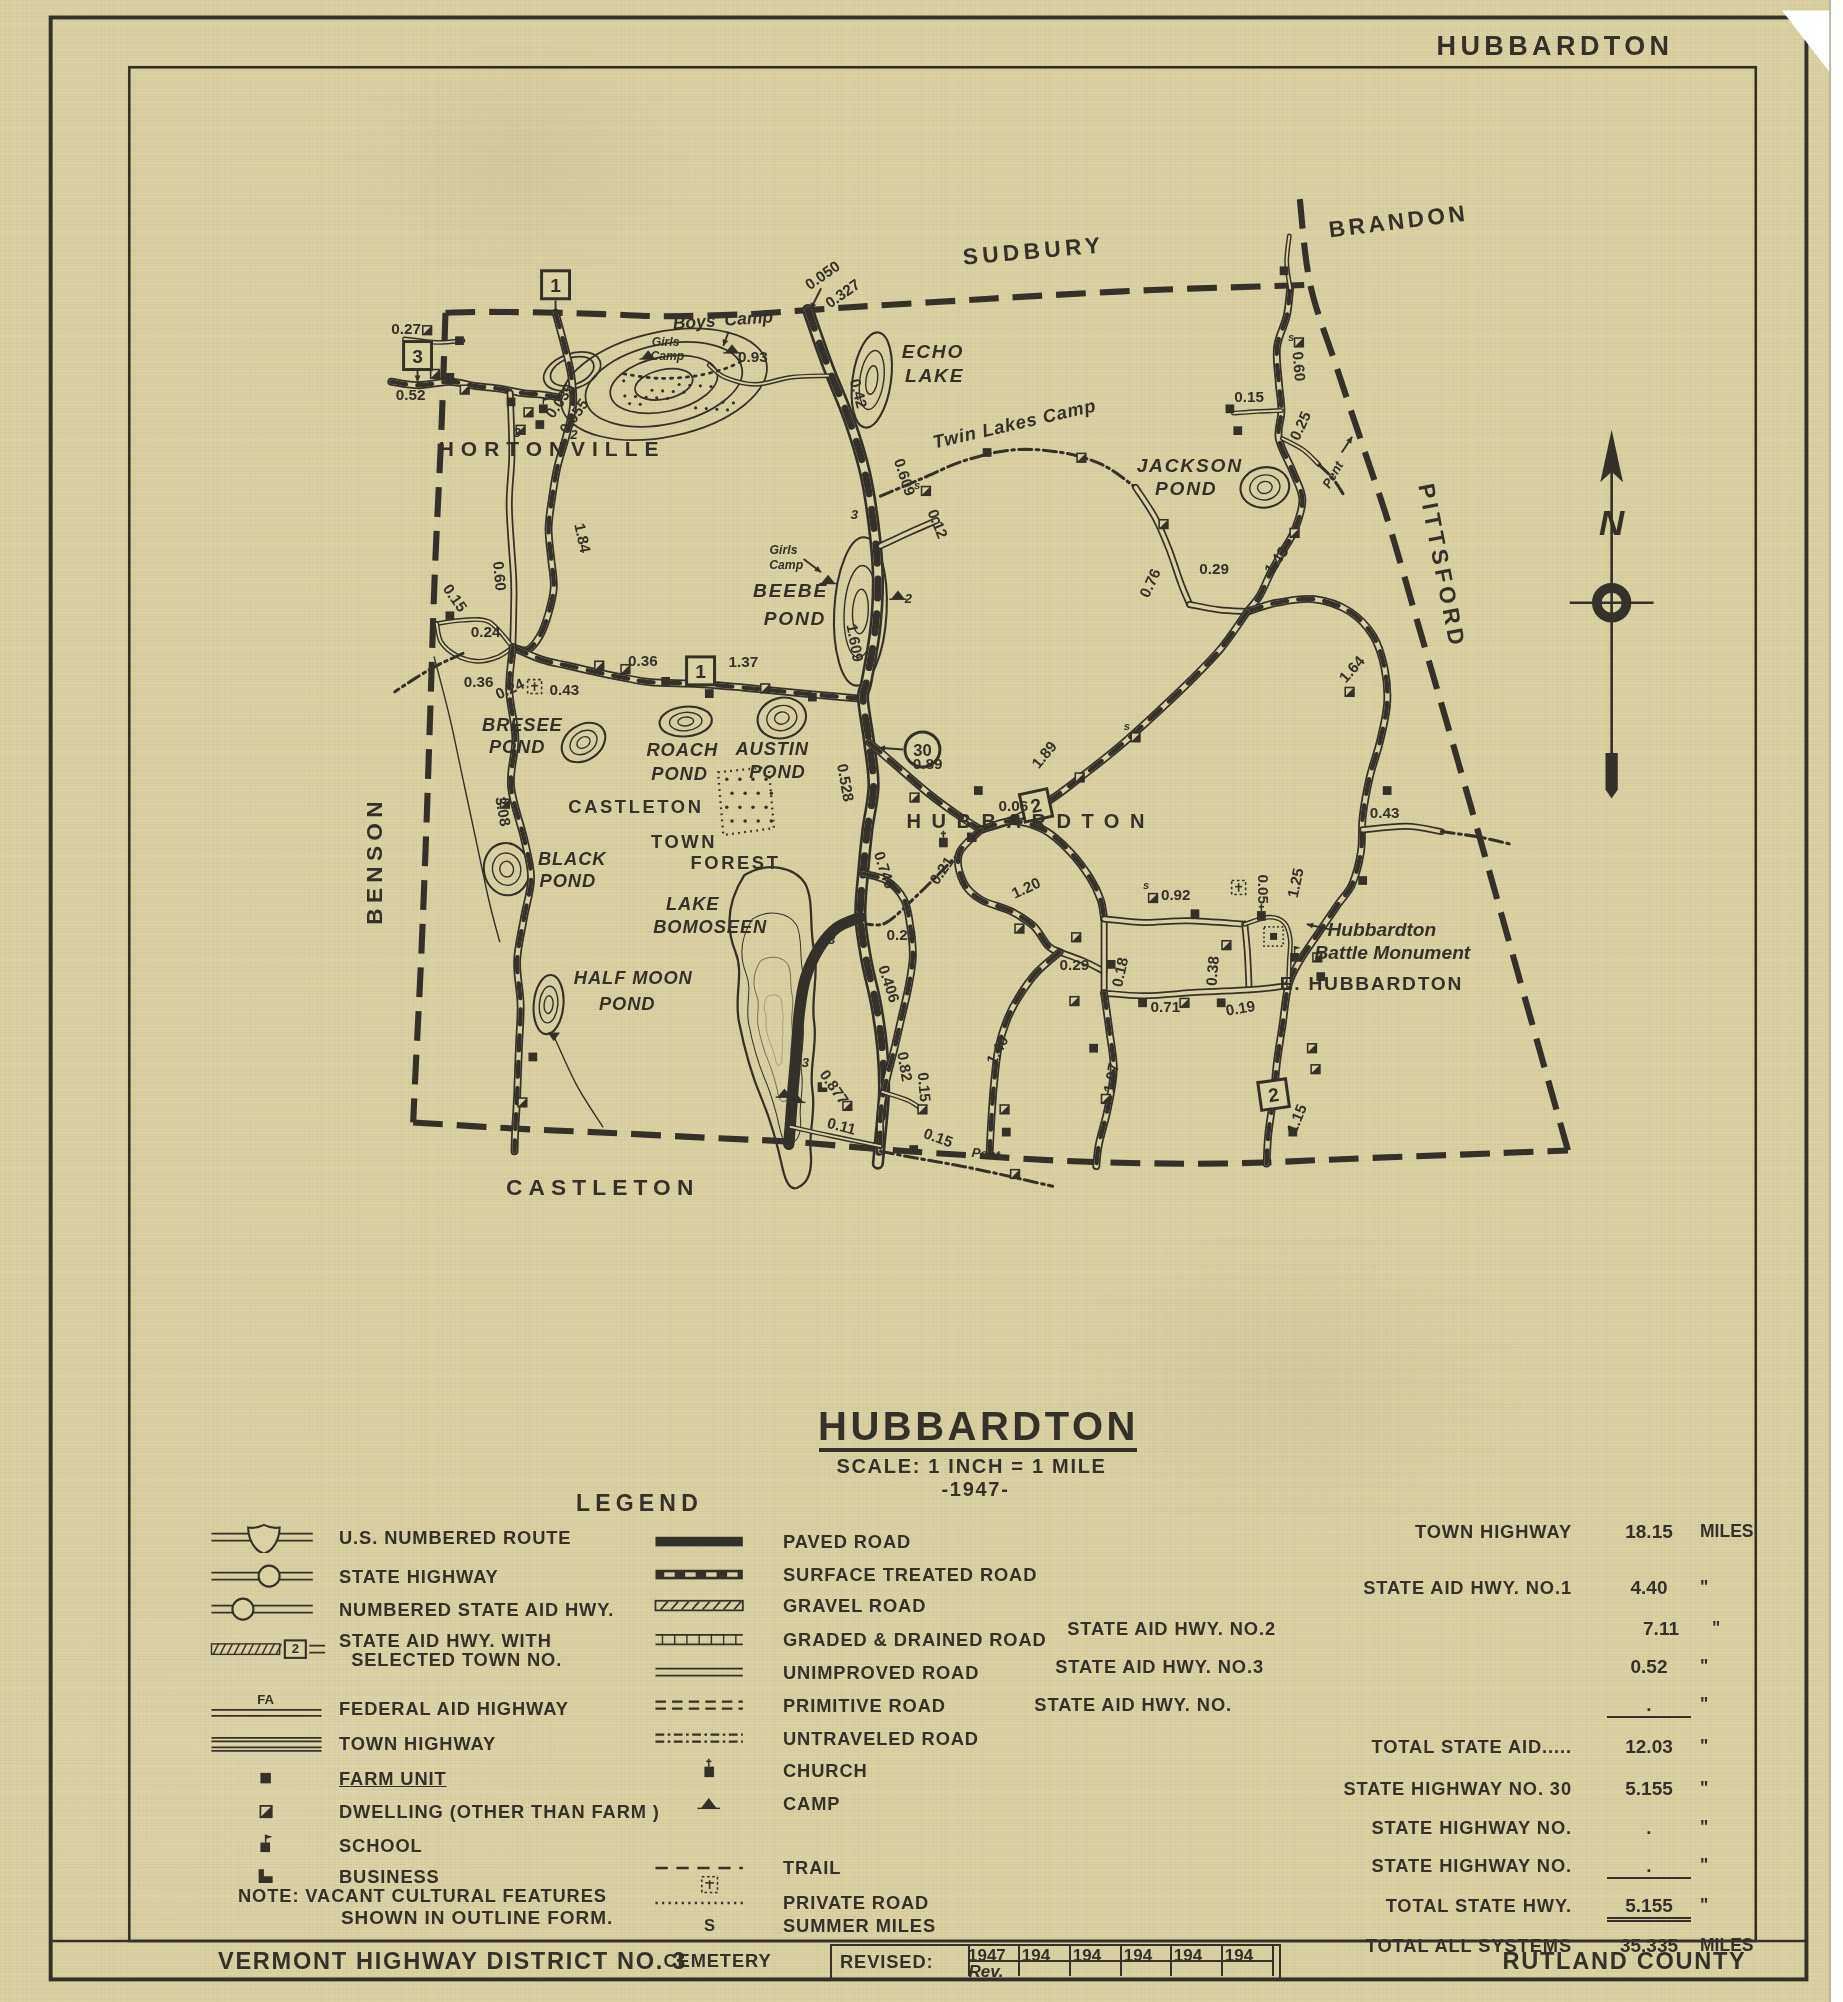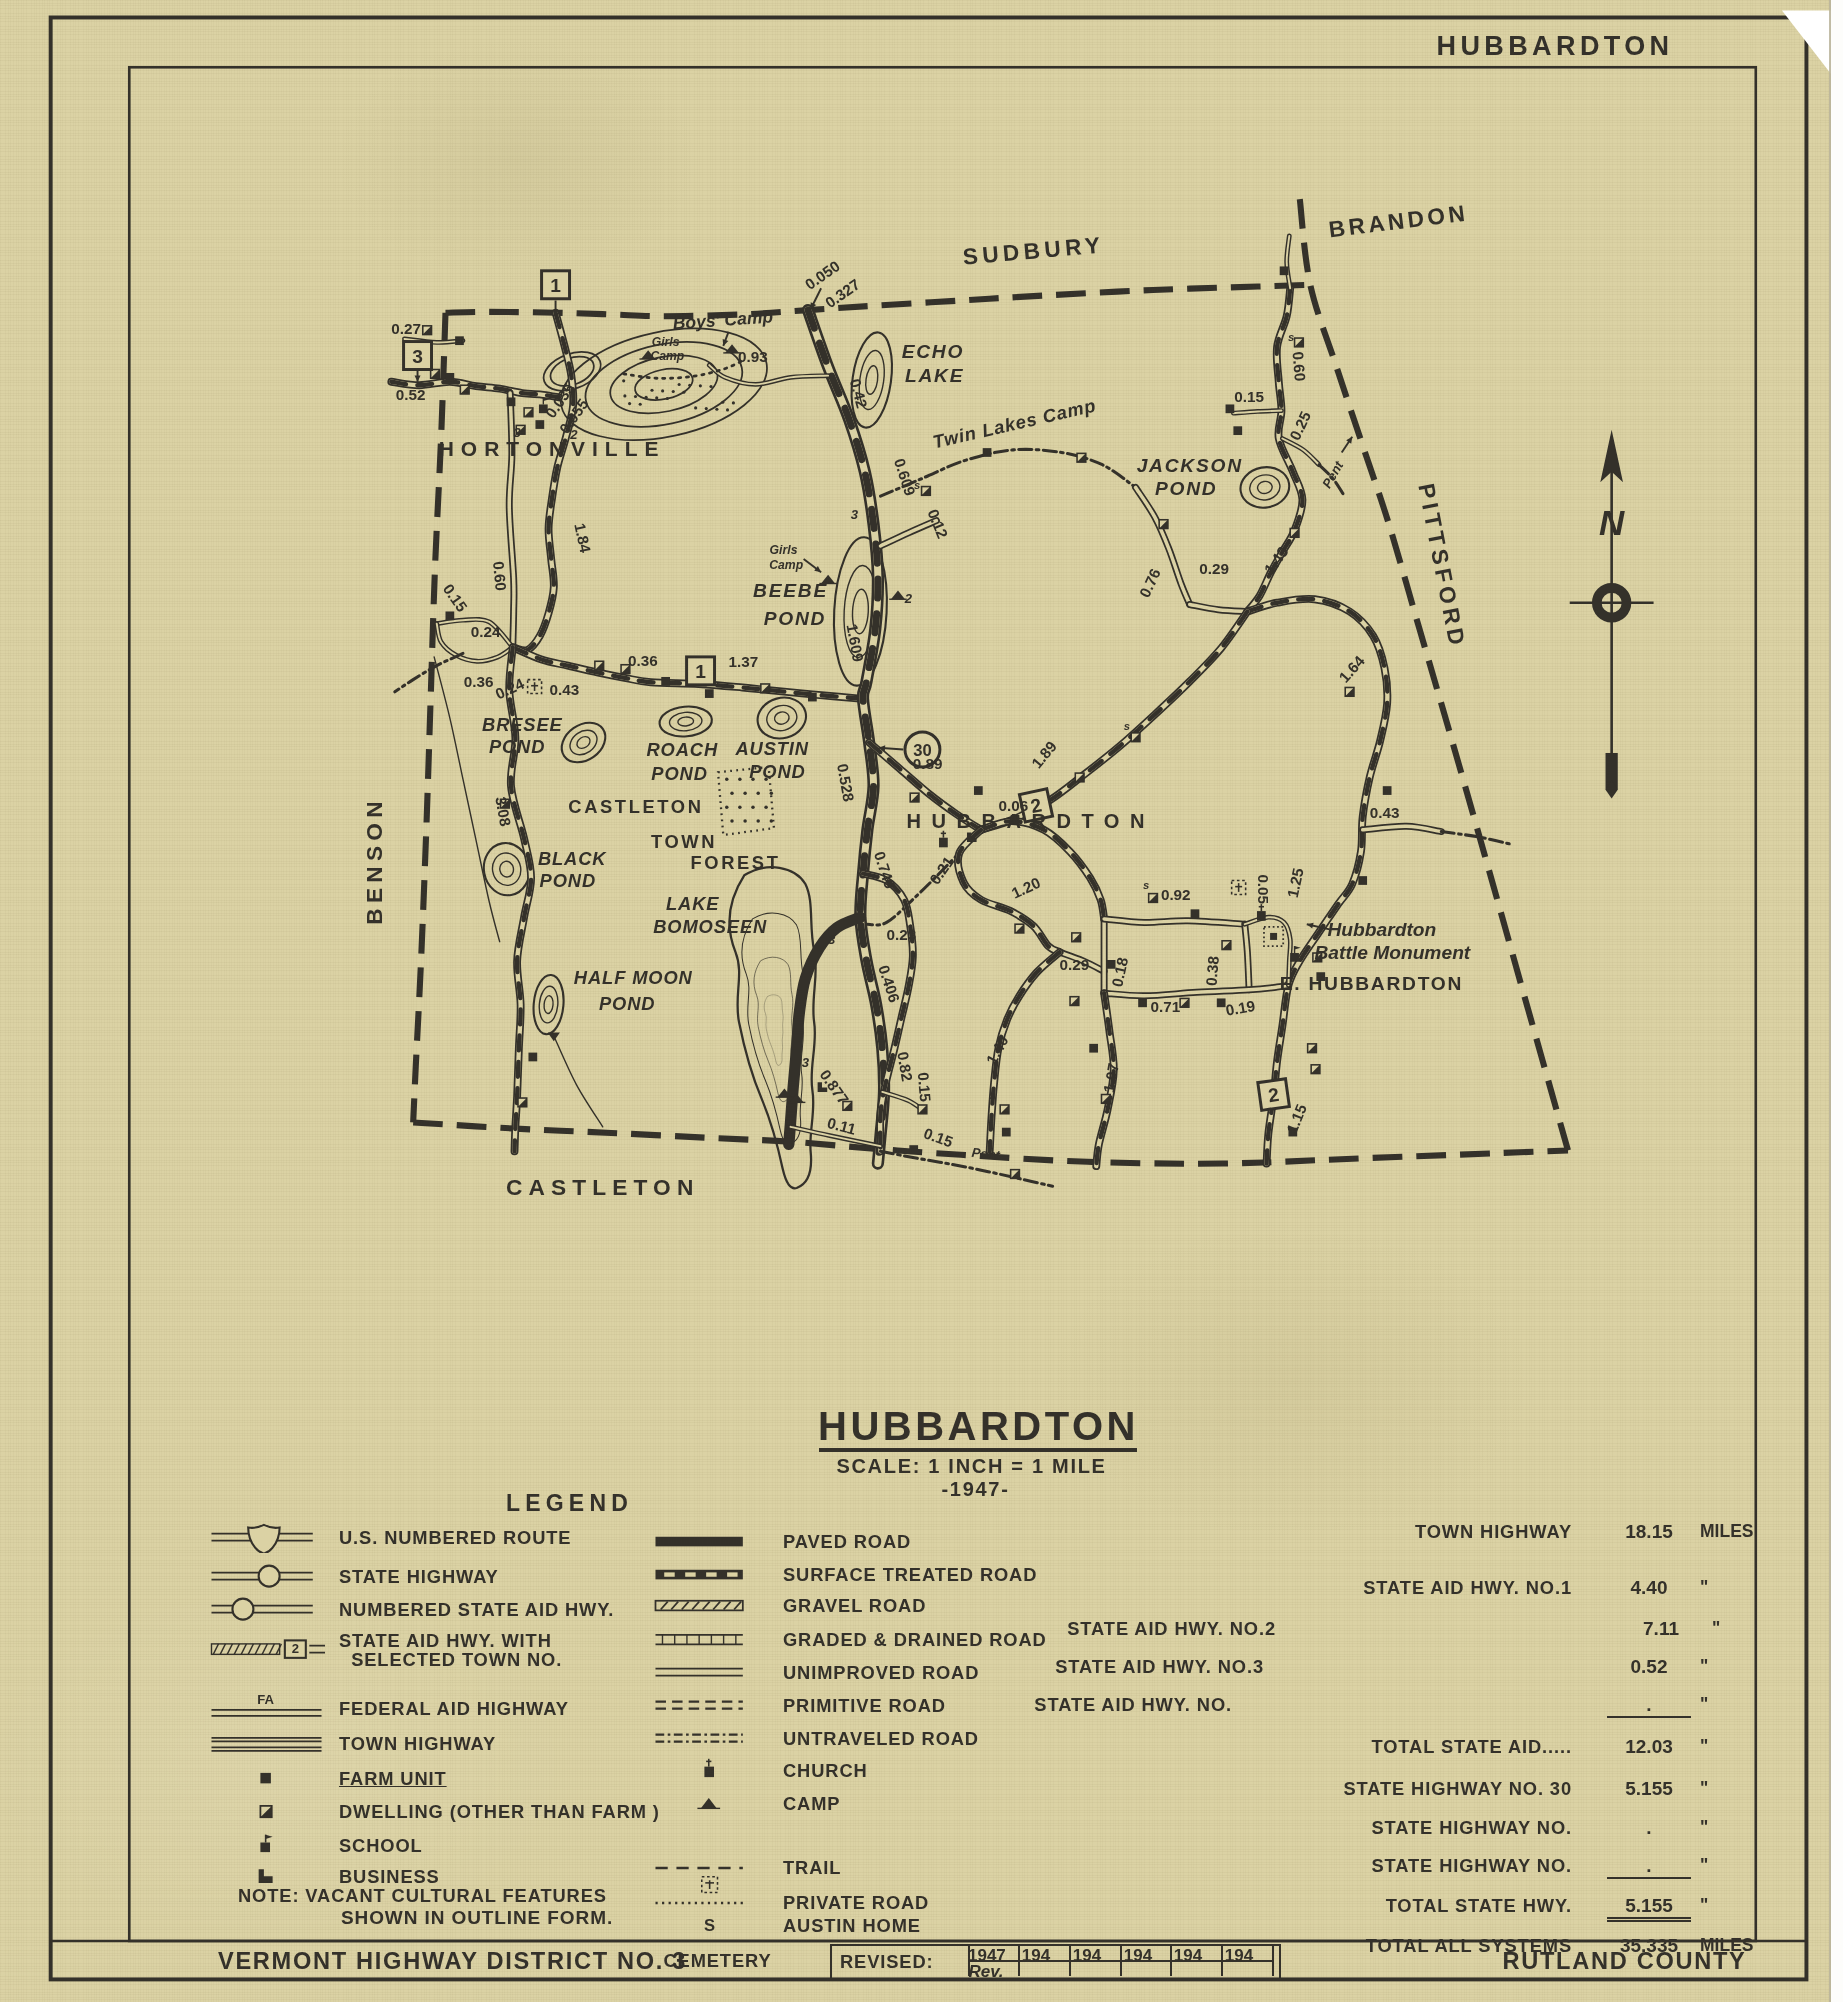--- a/index.html
+++ b/index.html
@@ -17,21 +17,21 @@
   
   #corner-title{left:1424px;top:31px;width:262px;text-align:center;font-size:27px;font-weight:700;letter-spacing:4.4px;}
   #band-district{left:218px;top:1948px;font-size:23.6px;font-weight:700;letter-spacing:1.7px;}
   #band-county{left:1485px;top:1948px;width:279px;text-align:center;font-size:23.6px;font-weight:700;letter-spacing:1.7px;}
   
   #tb-name{left:804px;top:1404px;width:349px;text-align:center;font-size:40px;font-weight:700;letter-spacing:3.5px;}
   #tb-underline{left:819px;top:1448px;width:318px;height:4.4px;background:#34312a;}
   #tb-scale{left:797px;top:1455px;width:349px;text-align:center;font-size:20px;font-weight:700;letter-spacing:1.7px;}
   #tb-year{left:801px;top:1478px;width:349px;text-align:center;font-size:20px;font-weight:700;letter-spacing:1.7px;}
   
-  #legend-heading{left:482px;top:1490px;width:175px;text-align:center;font-size:23px;font-weight:700;letter-spacing:5.2px;}
+  #legend-heading{left:528px;top:1490px;width:175px;text-align:right;font-size:23px;font-weight:700;letter-spacing:5.2px;}
   .leg-row{position:absolute;display:flex;align-items:center;height:30px;}
   .leg-row .sym{width:131px;height:30px;flex:0 0 131px;}
   .leg-row .lab{font-size:18.3px;font-weight:700;letter-spacing:0.9px;white-space:nowrap;line-height:1.05;}
   #note1{left:238px;top:1885px;font-size:18.3px;font-weight:700;letter-spacing:0.9px;}
   #note2{left:341px;top:1907px;font-size:19px;font-weight:700;letter-spacing:0.9px;}
   
   .mi-row{position:absolute;height:23px;}
   .mi-lab{position:absolute;right:272px;white-space:nowrap;font-size:18.3px;font-weight:700;letter-spacing:0.9px;}
   .mi-val{position:absolute;left:1607px;width:84px;text-align:center;font-size:19px;font-weight:700;}
   .mi-unit{position:absolute;left:1700px;font-size:17.5px;font-weight:700;}
@@ -861,21 +861,21 @@
       <div class="leg-row" style="left: 652px; top: 1888px;">
         <svg viewBox="0 0 150 34" class="sym">
           <line x1="4" y1="17" x2="104" y2="17" stroke="#34312a" stroke-width="3" stroke-dasharray="2.5 5"></line>
         </svg>
         <div class="lab">PRIVATE  ROAD</div>
       </div>
       <div class="leg-row" style="left: 652px; top: 1911px;">
         <svg viewBox="0 0 150 34" class="sym">
           <text x="66" y="23" text-anchor="middle" font-size="19" font-weight="700" fill="#34312a">S</text>
         </svg>
-        <div class="lab">AUSTIN  HOME</div>
+        <div class="lab">SUMMER  MILES</div>
       </div>
     </div>
   <div class="abs" id="note1">NOTE: VACANT CULTURAL FEATURES</div>
   <div class="abs" id="note2">SHOWN IN OUTLINE FORM.</div>
 
   <div id="mileage">
       <div class="mi-row" style="top: 1521px; left: 0px; width: 1844px;">
         <span class="mi-lab">TOWN  HIGHWAY</span>
         <span class="mi-val">18.15</span>
         <span class="mi-unit">MILES</span>

